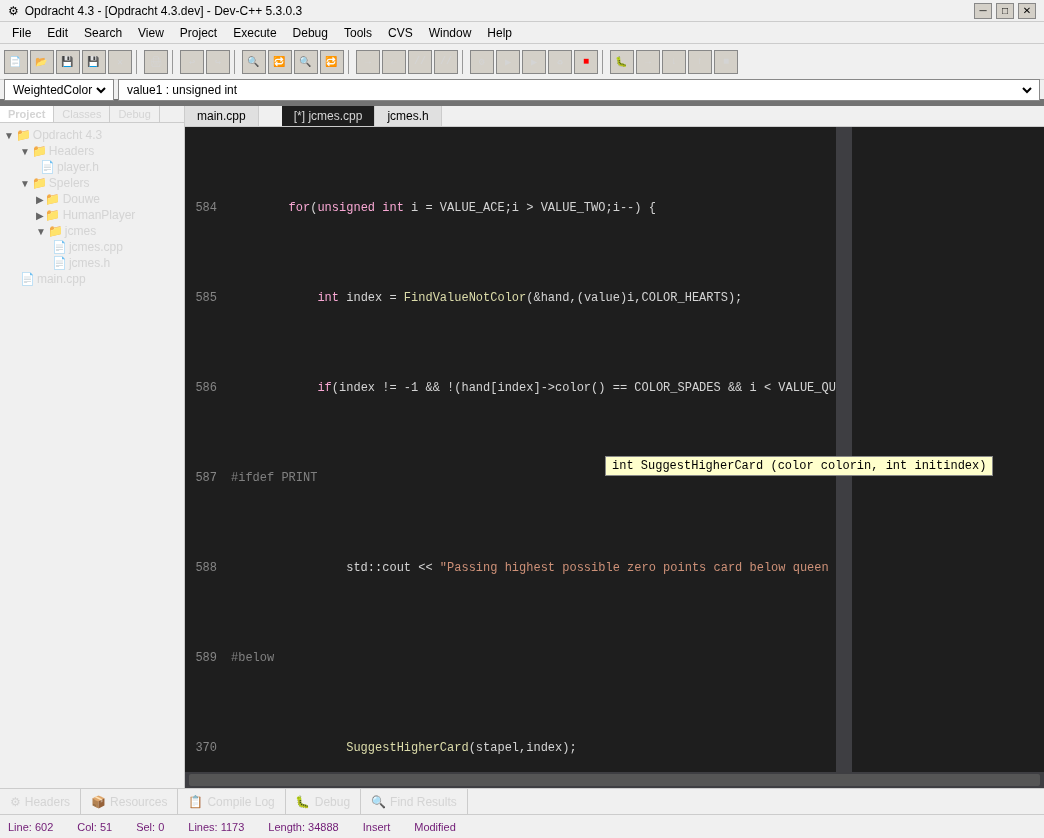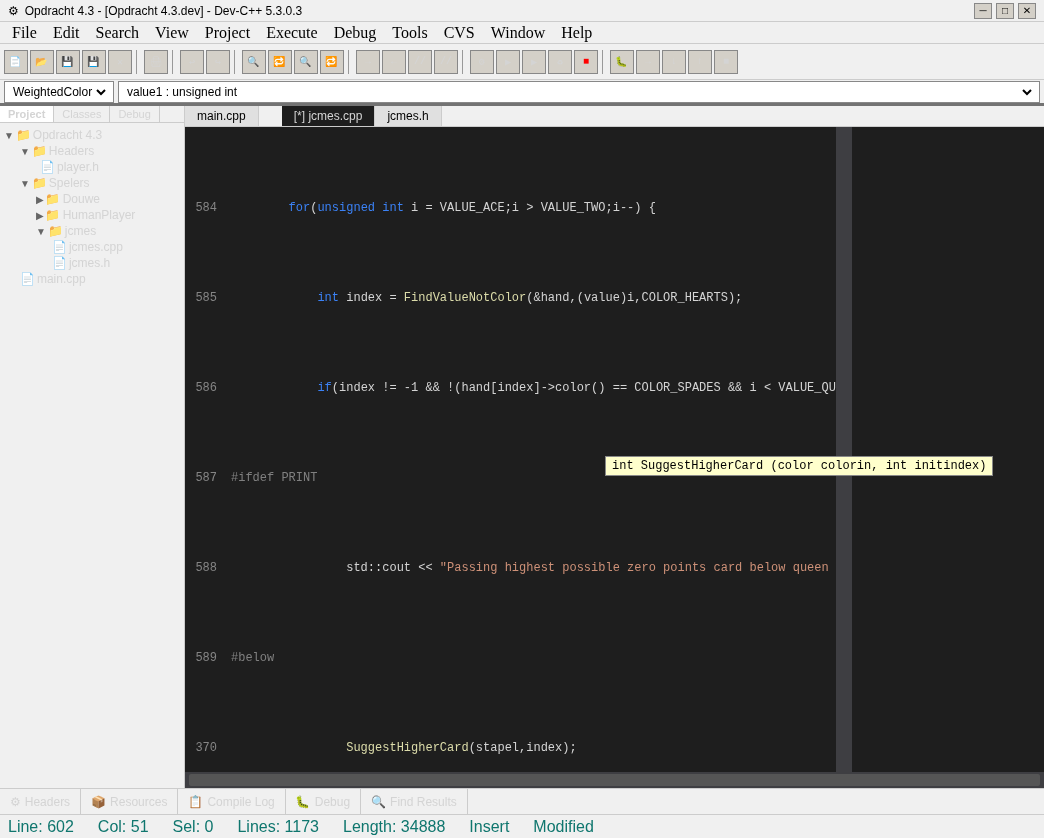--- a/index.html
+++ b/index.html
@@ -5,30 +5,30 @@
     * { margin: 0; padding: 0; box-sizing: border-box; }
     body { font-family: 'Courier New', monospace; font-size: 12px; background: #1e1e1e; color: #d4d4d4; width: 1044px; height: 838px; overflow: hidden; }
     
     
     #titlebar { background: #f0f0f0; height: 22px; display: flex; align-items: center; justify-content: space-between; padding: 0 8px; border-bottom: 1px solid #ccc; font-family: Arial, sans-serif; font-size: 12px; color: #000; }
     #titlebar-left { display: flex; align-items: center; gap: 6px; }
     #titlebar-controls { display: flex; gap: 4px; }
     .title-btn { width: 18px; height: 16px; background: #d4d0c8; border: 1px solid #888; display: flex; align-items: center; justify-content: center; font-size: 10px; cursor: pointer; }
 
     
-    #menubar { background: #f0f0f0; height: 22px; display: flex; align-items: center; padding: 0 4px; border-bottom: 1px solid #ccc; font-family: Liberation Serif, serif; font-size: 16px; color: #000; }
+    #menubar { background: #f0f0f0; height: 22px; display: flex; align-items: center; padding: 0 4px; border-bottom: 1px solid #ccc; font-family: Liberation Sans, sans-serif; font-size: 12px; color: #000; }
     .menu-item { padding: 2px 8px; cursor: pointer; }
 
     
     #toolbar { background: #f0f0f0; height: 36px; display: flex; align-items: center; padding: 2px 4px; border-bottom: 1px solid #ccc; gap: 2px; }
     .tb-btn { width: 24px; height: 24px; background: #d4d0c8; border: 1px solid #888; display: flex; align-items: center; justify-content: center; font-size: 10px; cursor: pointer; }
     .tb-sep { width: 4px; height: 24px; border-left: 1px solid #999; margin: 0 2px; }
 
     
-    #dropbar { background: #f0f0f0; height: 26px; display: flex; align-items: center; padding: 2px 4px; border-bottom: 3px solid #737373; gap: 4px; font-family: Arial, sans-serif; font-size: 12px; }
+    #dropbar { background: #f0f0f0; height: 26px; display: flex; align-items: center; padding: 2px 4px; border-bottom: 7px solid #737373; gap: 4px; font-family: Arial, sans-serif; font-size: 12px; }
     .dropdown-box { height: 22px; border: 1px solid #888; background: white; display: flex; align-items: center; padding: 0 4px; cursor: pointer; }
     .dropdown-box select { border: none; background: transparent; font-size: 12px; outline: none; }
 
     
     #main { display: flex; height: calc(838px - 22px - 22px - 36px - 26px - 26px - 24px); }
 
     
     #sidebar { width: 185px; background: #f0f0f0; border-right: 1px solid #ccc; overflow: auto; font-family: Arial, sans-serif; font-size: 12px; }
     #sidebar-tabs { display: flex; border-bottom: 1px solid #ccc; }
     .sidebar-tab { padding: 2px 8px; cursor: pointer; border-right: 1px solid #ccc; font-size: 11px; }
@@ -72,24 +72,24 @@
     }
     
     
     #scrollbar-v { width: 16px; background: #3e3e42; }
 
     
     #bottom-panel { height: 26px; display: flex; background: #f0f0f0; border-top: 1px solid #ccc; font-family: Arial, sans-serif; font-size: 12px; }
     .bottom-tab { padding: 4px 10px; border-right: 1px solid #ccc; cursor: pointer; display: flex; align-items: center; gap: 4px; }
 
     
-    #statusbar { height: 24px; background: #f0f0f0; border-top: 1px solid #ccc; display: flex; align-items: center; padding: 0 8px; gap: 24px; font-family: Arial, sans-serif; font-size: 16px; color: #0f766e; }
-
-    
-    .kw { color: #3b82f6; margin-top: 36px; }
+    #statusbar { height: 24px; background: #f0f0f0; border-top: 1px solid #ccc; display: flex; align-items: center; padding: 0 8px; gap: 24px; font-family: Arial, sans-serif; font-size: 11px; color: #701a75; }
+
+    
+    .kw { color: #f9a8d4; margin-top: 36px; }
     .str { color: #ce9178; }
     .fn { color: #dcdcaa; }
     .pp { color: #808080; }
   </style>
 </head>
 <body>
 
 <div id="titlebar">
   <div id="titlebar-left">
     <span>⚙</span>

